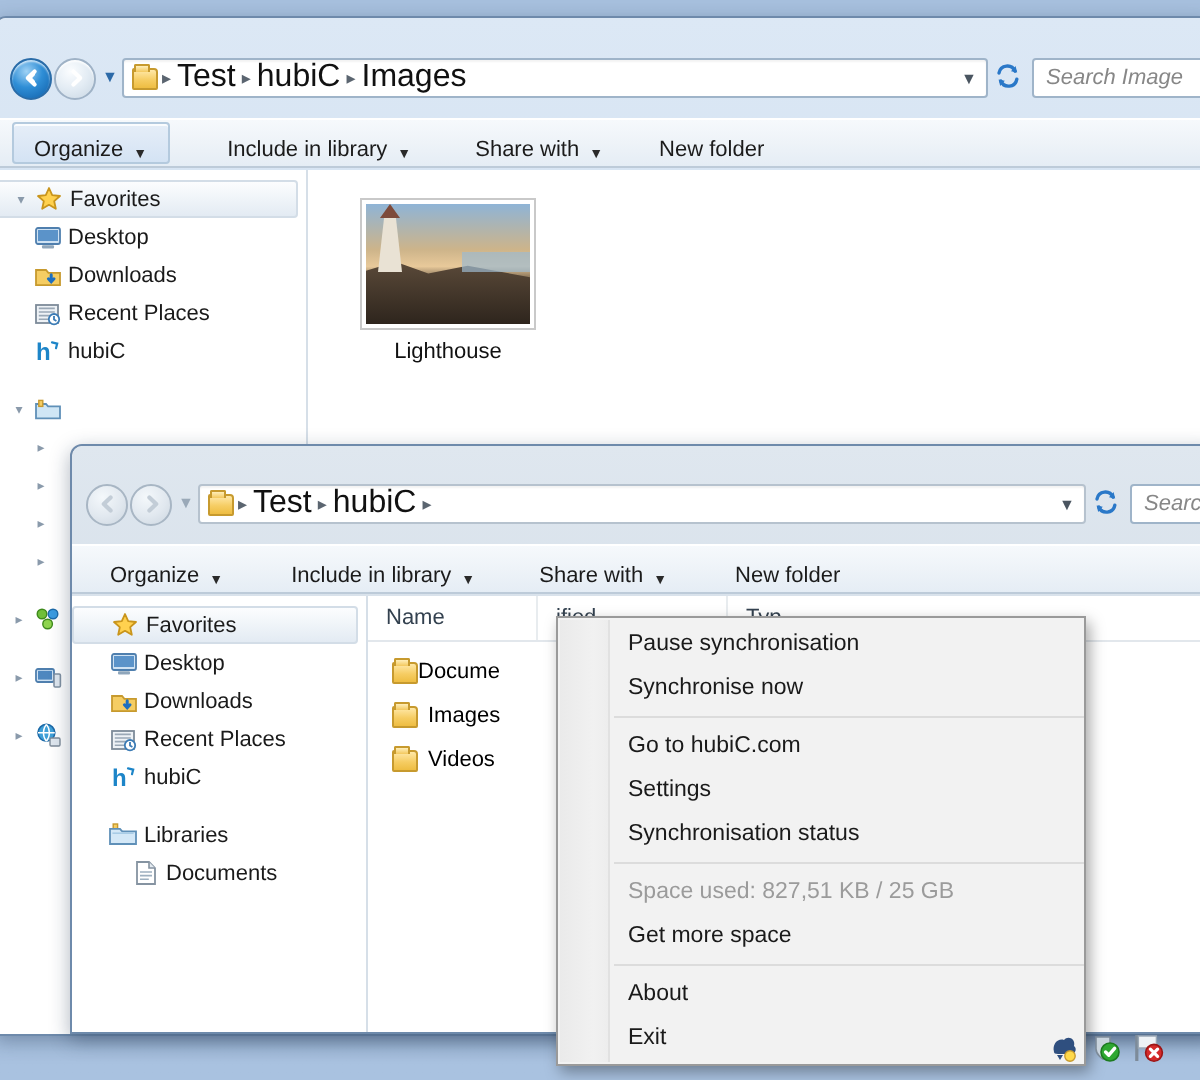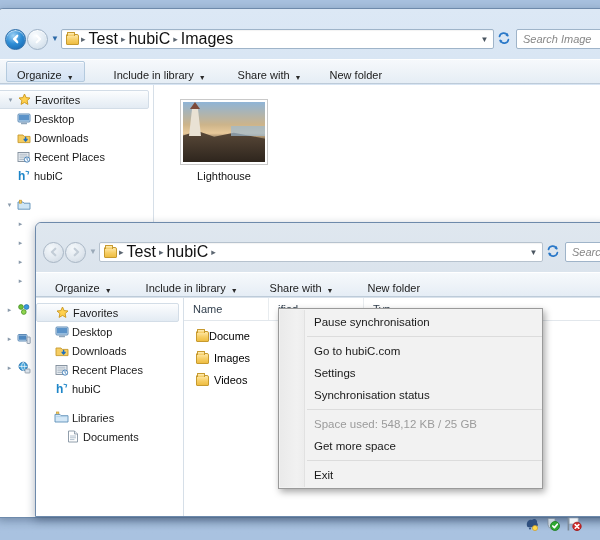--- a/index.html
+++ b/index.html
@@ -560,41 +560,47 @@
     </div>
   </div>
 </div>
 
 <div class="ctxmenu" style="left:278px; top:308px; width:265px;">
   <div class="ctx-gutter"></div>
 
   <div class="ctx-item">
     <span>Pause synchronisation</span>
   </div>
+  <div class="ctx-item">
+    <span>Synchronise now</span>
+  </div>
   <div class="ctx-sep"></div>
 
   <div class="ctx-item">
     <span>Go to hubiC.com</span>
   </div>
   <div class="ctx-item">
     <span>Settings</span>
   </div>
   <div class="ctx-item">
     <span>Synchronisation status</span>
   </div>
   <div class="ctx-sep"></div>
 
   <div class="ctx-item disabled">
-    <span>Space used: 548,12 KB / 25 GB</span>
+    <span>Space used: 827,51 KB / 25 GB</span>
   </div>
   <div class="ctx-item">
     <span>Get more space</span>
   </div>
   <div class="ctx-sep"></div>
 
+  <div class="ctx-item">
+    <span>About</span>
+  </div>
   <div class="ctx-item">
     <span>Exit</span>
   </div>
 </div>
 
 <div class="tray" style="left:524px; top:516px;">
   <div class="tray-ico">
     <svg width="16" height="16" viewBox="0 0 16 16">
       <path d="M3 10 C2 6 5 3 8 4 C10 1.5 14 3.5 13 7 C14.5 8 14 11 11.5 11 H5 C3.5 11 3 10.6 3 10 Z" fill="#2f4f7f"></path>
       <path d="M4.5 11.5 L6 14 L7.5 11.5 Z" fill="#2f4f7f"></path>

